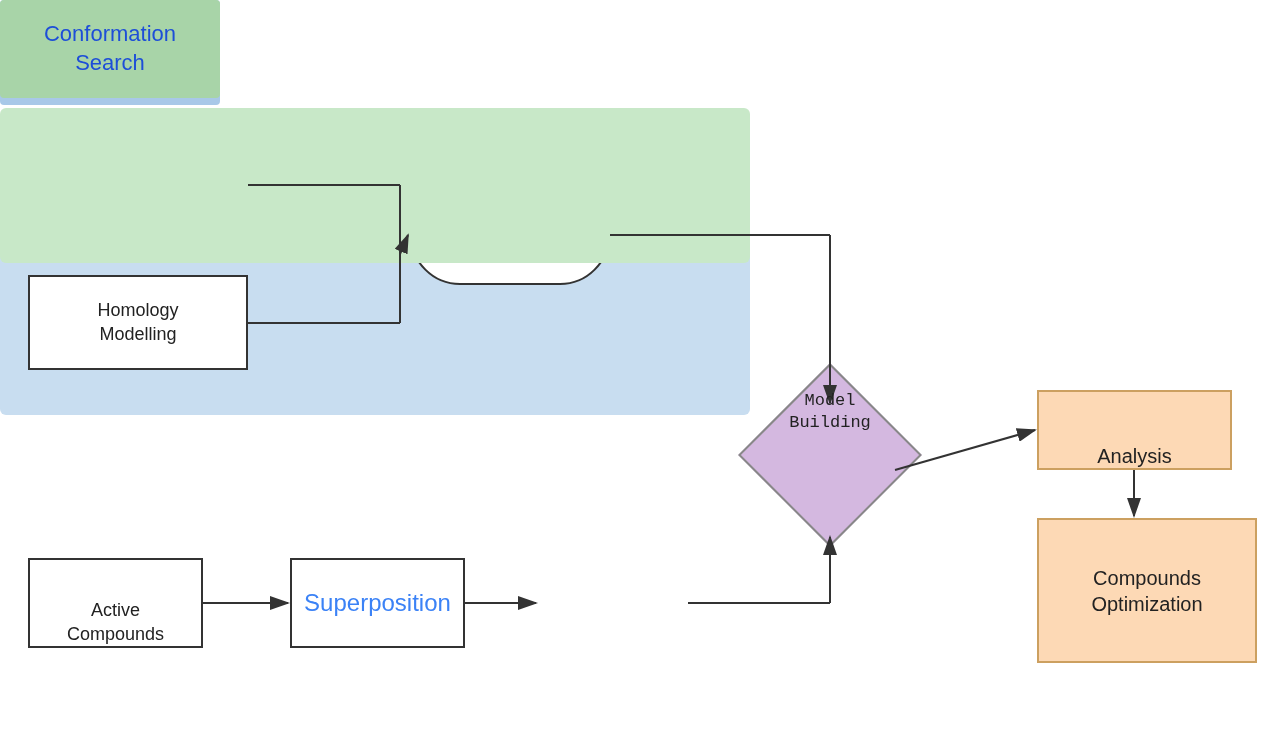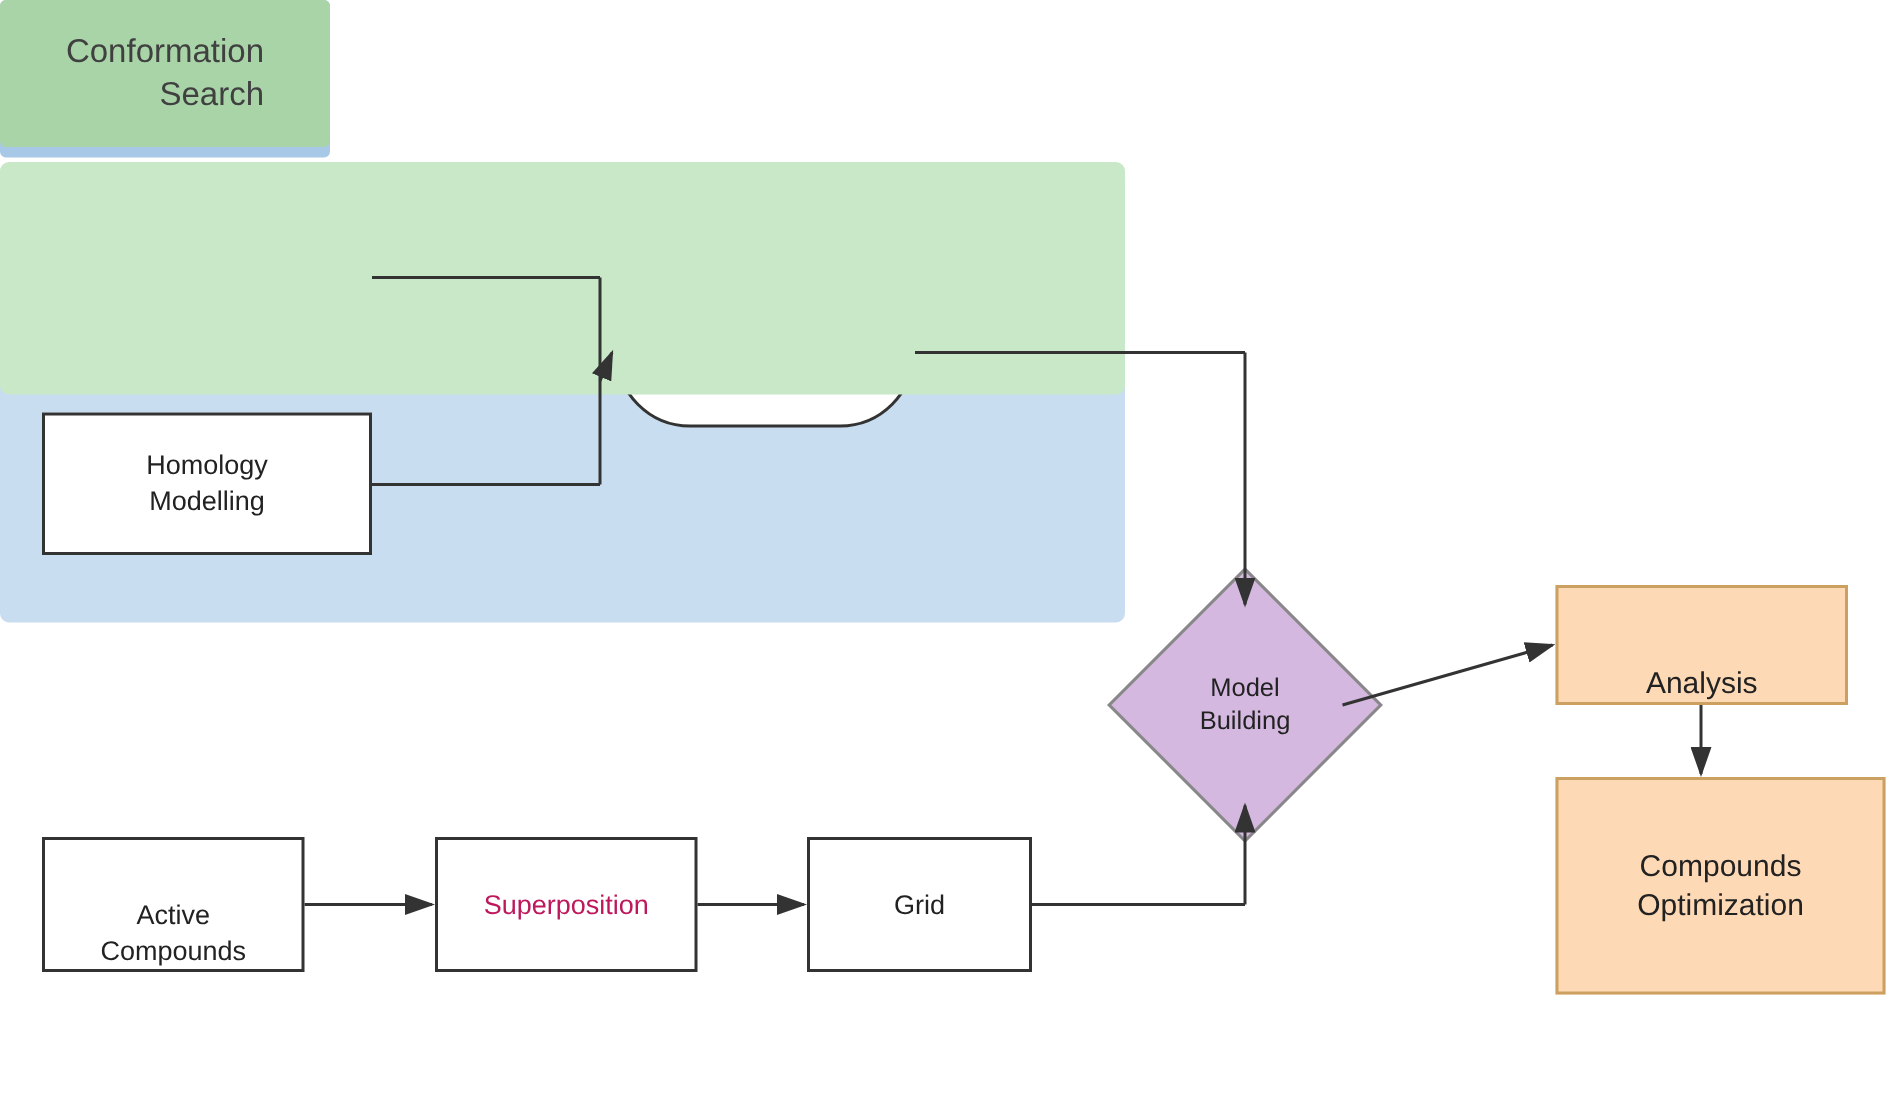--- a/index.html
+++ b/index.html
@@ -122,23 +122,23 @@
       border-radius: 4px;
       display: flex;
       align-items: center;
       justify-content: center;
       padding: 10px;
     }
 
     .conformation-label-text {
       font-size: 22px;
       font-weight: 500;
-      color: #404040;
-      line-height: 1.3;
-      text-align: right;
+      color: #1d4ed8;
+      line-height: 1.3;
+      text-align: center;
     }
 
     .conformation-inner {
       position: absolute;
       top: 108px;
       left: 0;
       width: 750px;
       height: 155px;
       background: #c8e8c8;
       border-radius: 6px;
@@ -173,22 +173,22 @@
       width: 175px;
       height: 90px;
       background: #fff;
       border: 2px solid #333;
       display: flex;
       align-items: center;
       justify-content: center;
     }
 
     .superposition-text {
-      font-size: 18px;
-      color: #be185d;
+      font-size: 24px;
+      color: #3b82f6;
       text-align: center;
     }
 
     
     .grid-box {
       position: absolute;
       top: 558px;
       left: 538px;
       width: 150px;
       height: 90px;
@@ -206,22 +206,23 @@
     }
 
     
     .model-building-diamond {
       position: absolute;
       top: 390px;
       left: 750px;
       width: 160px;
       height: 160px;
       display: flex;
-      align-items: center;
-      justify-content: center;
+      align-items: flex-start;
+      justify-content: center;
+      font-family: Liberation Mono, monospace;
     }
 
     .diamond-shape {
       width: 130px;
       height: 130px;
       background: #d4b8e0;
       transform: rotate(45deg);
       border: 2px solid #888;
     }
 
@@ -316,23 +317,20 @@
   <div class="conformation-inner"></div>
 
   <div class="active-box">
     <span class="active-text">Active<br>Compounds</span>
   </div>
 
   <div class="superposition-box">
     <span class="superposition-text">Superposition</span>
   </div>
 
-  <div class="grid-box">
-    <span class="grid-text">Grid</span>
-  </div>
 
   <div class="model-building-diamond">
     <div class="diamond-shape"></div>
     <span class="diamond-text">Model<br>Building</span>
   </div>
 
   <div class="analysis-box">
     <span class="analysis-text">Analysis</span>
   </div>
 

